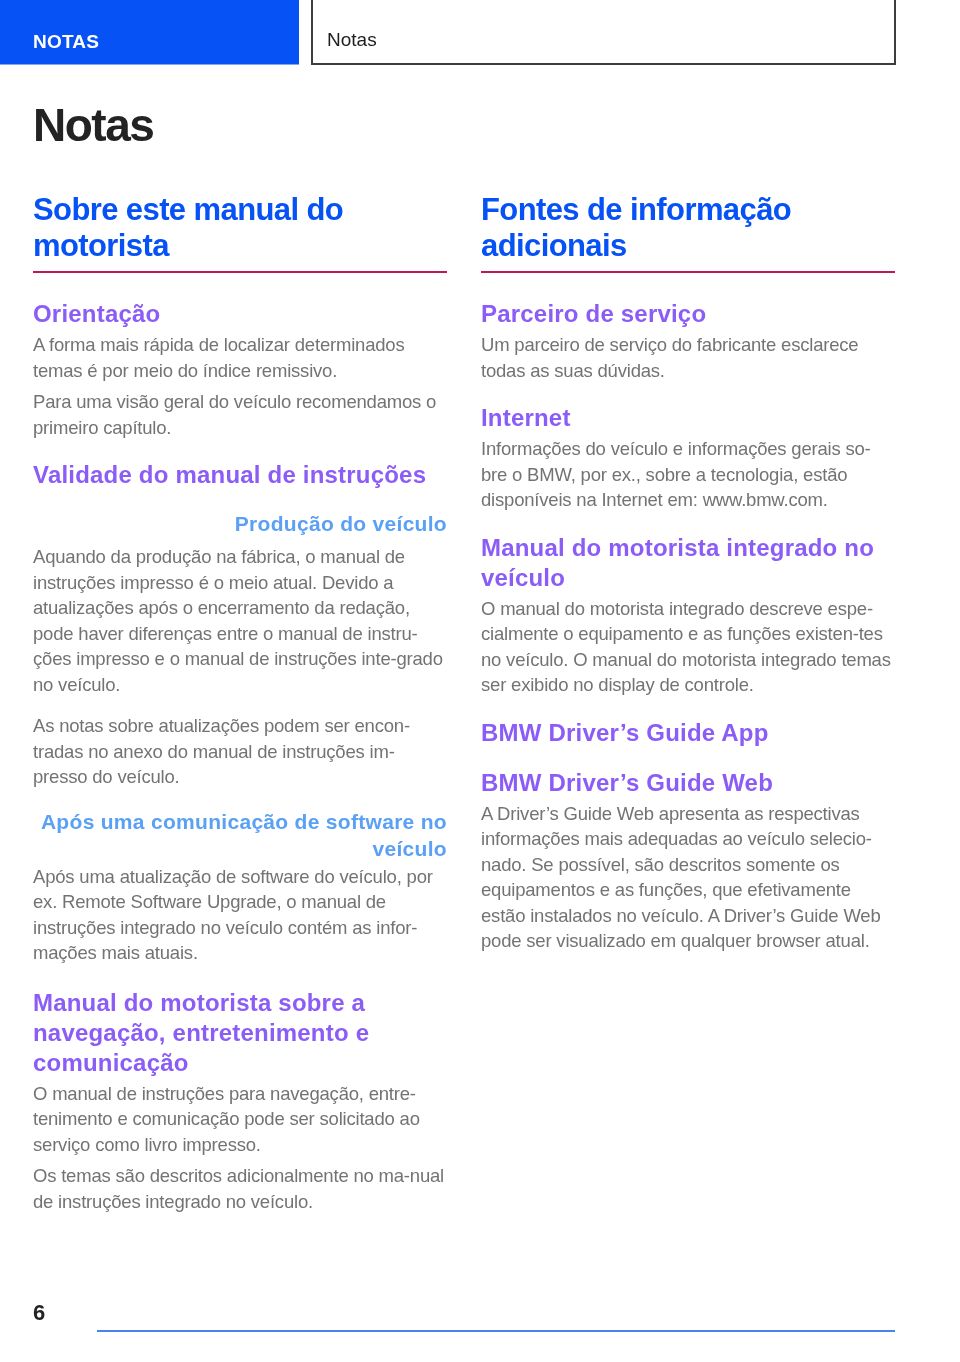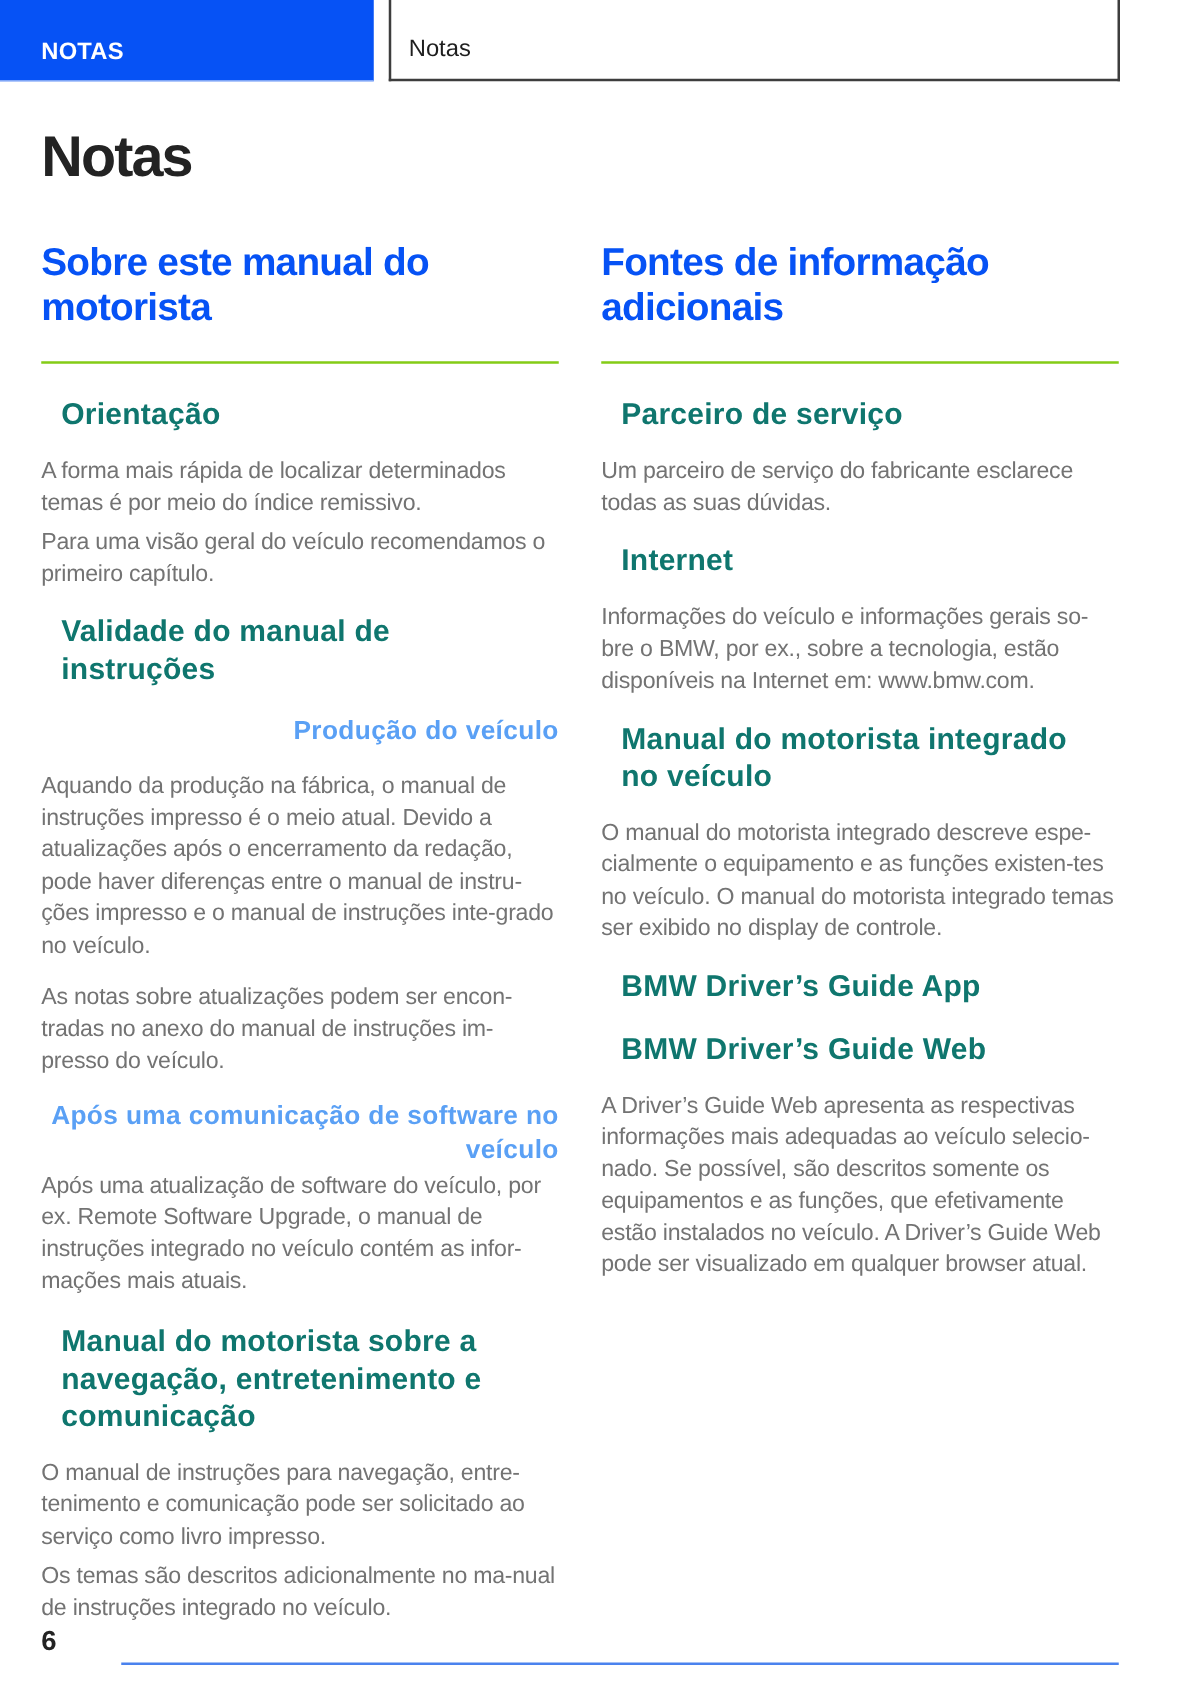--- a/index.html
+++ b/index.html
@@ -15,22 +15,22 @@
     .hdr-box span { position: absolute; left: 14px; top: 31px; font-size: 19px; color: #1e1e1e; }
 
     .page-title { position: absolute; left: 33px; top: 98px; font-size: 46px; font-weight: bold;
                   color: #232323; letter-spacing: -1.5px; margin: 0; }
 
     .col { position: absolute; top: 192px; width: 414px; }
     .col.left { left: 33px; }
     .col.right { left: 481px; }
 
     .h2 { font-size: 31px; font-weight: bold; color: #0652f5; line-height: 36px; margin: 0;
-          letter-spacing: -0.6px; padding-bottom: 25px; border-bottom: 2px solid #84cc16; }
-    .h3 { font-size: 24px; font-weight: bold; color: #0f766e; line-height: 30px; margin: 16px;
+          letter-spacing: -0.6px; padding-bottom: 7px; border-bottom: 2px solid #be185d; }
+    .h3 { font-size: 24px; font-weight: bold; color: #8b5cf6; line-height: 30px; margin: 0;
           letter-spacing: 0.2px; }
     .h4 { font-size: 21px; font-weight: bold; color: #5aa0f5; line-height: 27px; margin: 0;
           letter-spacing: 0.3px; text-align: right; }
     .p { font-size: 18.5px; line-height: 25.5px; margin: 0; color: #737373; letter-spacing: -0.2px; }
 
     .footer-num { position: absolute; left: 33px; top: 1300px; font-size: 22px; font-weight: bold; color: #232323; }
     .footer-line { position: absolute; left: 97px; top: 1330px; width: 798px; height: 2px; background: #4a82ee; }
     .footer-text { position: absolute; left: 277px; top: 1364px; font-size: 18px; color: #2a2a2a; letter-spacing: -0.4px; white-space: nowrap; font-family: Liberation Serif, serif; }
     .footer-text .wm { color: #8a8a8a; font-size: 21px; letter-spacing: 0; }
   </style>
@@ -49,21 +49,21 @@
 <div class="col left">
   <h2 class="h2">Sobre este manual do motorista</h2>
 
   <h3 class="h3" style="margin-top:26px">Orientação</h3>
   <p class="p" style="margin-top:3px">A forma mais rápida de localizar determinados temas é por meio do índice remissivo.</p>
   <p class="p" style="margin-top:6px">Para uma visão geral do veículo recomendamos o primeiro capítulo.</p>
 
   <h3 class="h3" style="margin-top:20px">Validade do manual de instruções</h3>
 
   <h4 class="h4" style="margin-top:20px">Produção do veículo</h4>
-  <p class="p" style="margin-top:17px">Aquando da produção na fábrica, o manual de instruções impresso é o meio atual. Devido a atualizações após o encerramento da redação, pode haver diferenças entre o manual de instru-ções impresso e o manual de instruções inte-grado no veículo.</p>
+  <p class="p" style="margin-top:7px">Aquando da produção na fábrica, o manual de instruções impresso é o meio atual. Devido a atualizações após o encerramento da redação, pode haver diferenças entre o manual de instru-ções impresso e o manual de instruções inte-grado no veículo.</p>
   <p class="p" style="margin-top:16px">As notas sobre atualizações podem ser encon-tradas no anexo do manual de instruções im-presso do veículo.</p>
 
   <h4 class="h4" style="margin-top:18px">Após uma comunicação de software no veículo</h4>
   <p class="p" style="margin-top:2px">Após uma atualização de software do veículo, por ex. Remote Software Upgrade, o manual de instruções integrado no veículo contém as infor-mações mais atuais.</p>
 
   <h3 class="h3" style="margin-top:22px">Manual do motorista sobre a navegação, entretenimento e comunicação</h3>
   <p class="p" style="margin-top:3px">O manual de instruções para navegação, entre-tenimento e comunicação pode ser solicitado ao serviço como livro impresso.</p>
   <p class="p" style="margin-top:6px">Os temas são descritos adicionalmente no ma-nual de instruções integrado no veículo.</p>
 </div>
 

